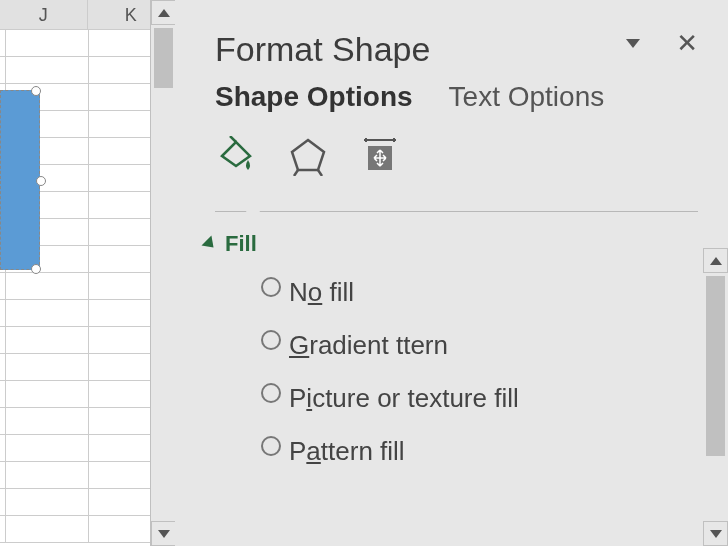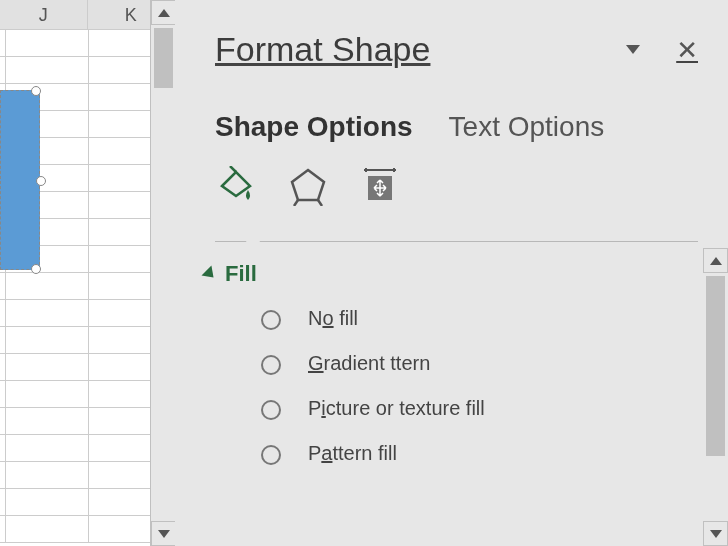--- a/index.html
+++ b/index.html
@@ -29,21 +29,21 @@
 .thumb { position:absolute; left:3px; top:28px; width:19px; height:60px; background:#c0c0c0; }
 
 .panel-scroll { position:absolute; right:0; top:248px; width:25px; bottom:0; background:#e7e7e7; }
 .panel-scroll .arrow-box{ margin-bottom:0; }
 .panel-scroll .thumb{ top:28px; height:180px; }
 .panel-scroll .arrow-box.bottom{ position:absolute; bottom:0; left:0; }
 
 
 .panel { position:absolute; left:175px; top:0; right:0; bottom:0; background:#e7e7e7; color:#444; }
 .panel-inner { padding: 30px 30px 0 40px; }
-.panel-header { display:flex; align-items:center; justify-content:space-between; margin-bottom:42px;text-decoration:underline; }
+.panel-header { display:flex; align-items:flex-start; justify-content:space-between; margin-bottom:12px; }
 .panel-title { font-size:34px; font-weight:400; color:#3c3c3c; }
 .header-btns { display:flex; gap:36px; align-items:center; }
 .chevron-dn { width:0;height:0;border-left:7px solid transparent;border-right:7px solid transparent;border-top:9px solid #555; }
 .close-x { font-size:26px; color:#555; line-height:1; }
 
 .tabs { display:flex; gap:36px; margin-bottom:22px; font-size:28px; color:#555; }
 .tab.active { font-weight:700; color:#333; }
 
 .icon-row { display:flex; gap:30px; align-items:center; margin-bottom:24px; }
 .icon-box { width:42px; height:42px; display:flex; align-items:center; justify-content:center; }
@@ -52,21 +52,21 @@
 .divider-wrap { position:relative; height:20px; margin-bottom:10px; }
 .divider { border:none; border-top:1px solid #b8b8b8; position:absolute; top:10px; left:0; right:0; }
 .notch { position:absolute; left:30px; top:2px; width:0; height:0; border-left:8px solid transparent; border-right:8px solid transparent; border-bottom:10px solid #e7e7e7; }
 .notch:before{ content:""; position:absolute; left:-9px; top:-2px; width:0;height:0; border-left:9px solid transparent; border-right:9px solid transparent; border-bottom:11px solid #b8b8b8; z-index:-1;}
 
 .section-header { display:flex; align-items:center; gap:10px; margin-left:-10px; margin-bottom:20px; }
 .collapse-tri { width:0;height:0;border-left:10px solid #2a6b3f;border-top:7px solid transparent;border-bottom:7px solid transparent; transform:rotate(45deg);}
 .section-title { font-size:22px; font-weight:700; color:#2a6b3f; }
 
 .radio-list { padding-left:46px; display:flex; flex-direction:column; gap:22px; }
-.radio-item { display:flex; align-items:flex-end; gap:27px; font-size:20px; color:#444; }
+.radio-item { display:flex; align-items:flex-start; gap:8px; font-size:26px; color:#444; }
 .radio { width:20px; height:20px; border:2px solid #777; border-radius:50%; display:flex; align-items:center; justify-content:center; }
 .radio.checked:after{ content:""; width:10px; height:10px; background:#555; border-radius:50%; }
 .radio-label .u { text-decoration:underline; }
 .highlight { border:6px solid #19e019; padding:6px 10px 6px 6px; margin-left:-12px; }
 </style>
 </head>
 <body>
 
 <div class="sheet-area">
   <div class="col-headers">

